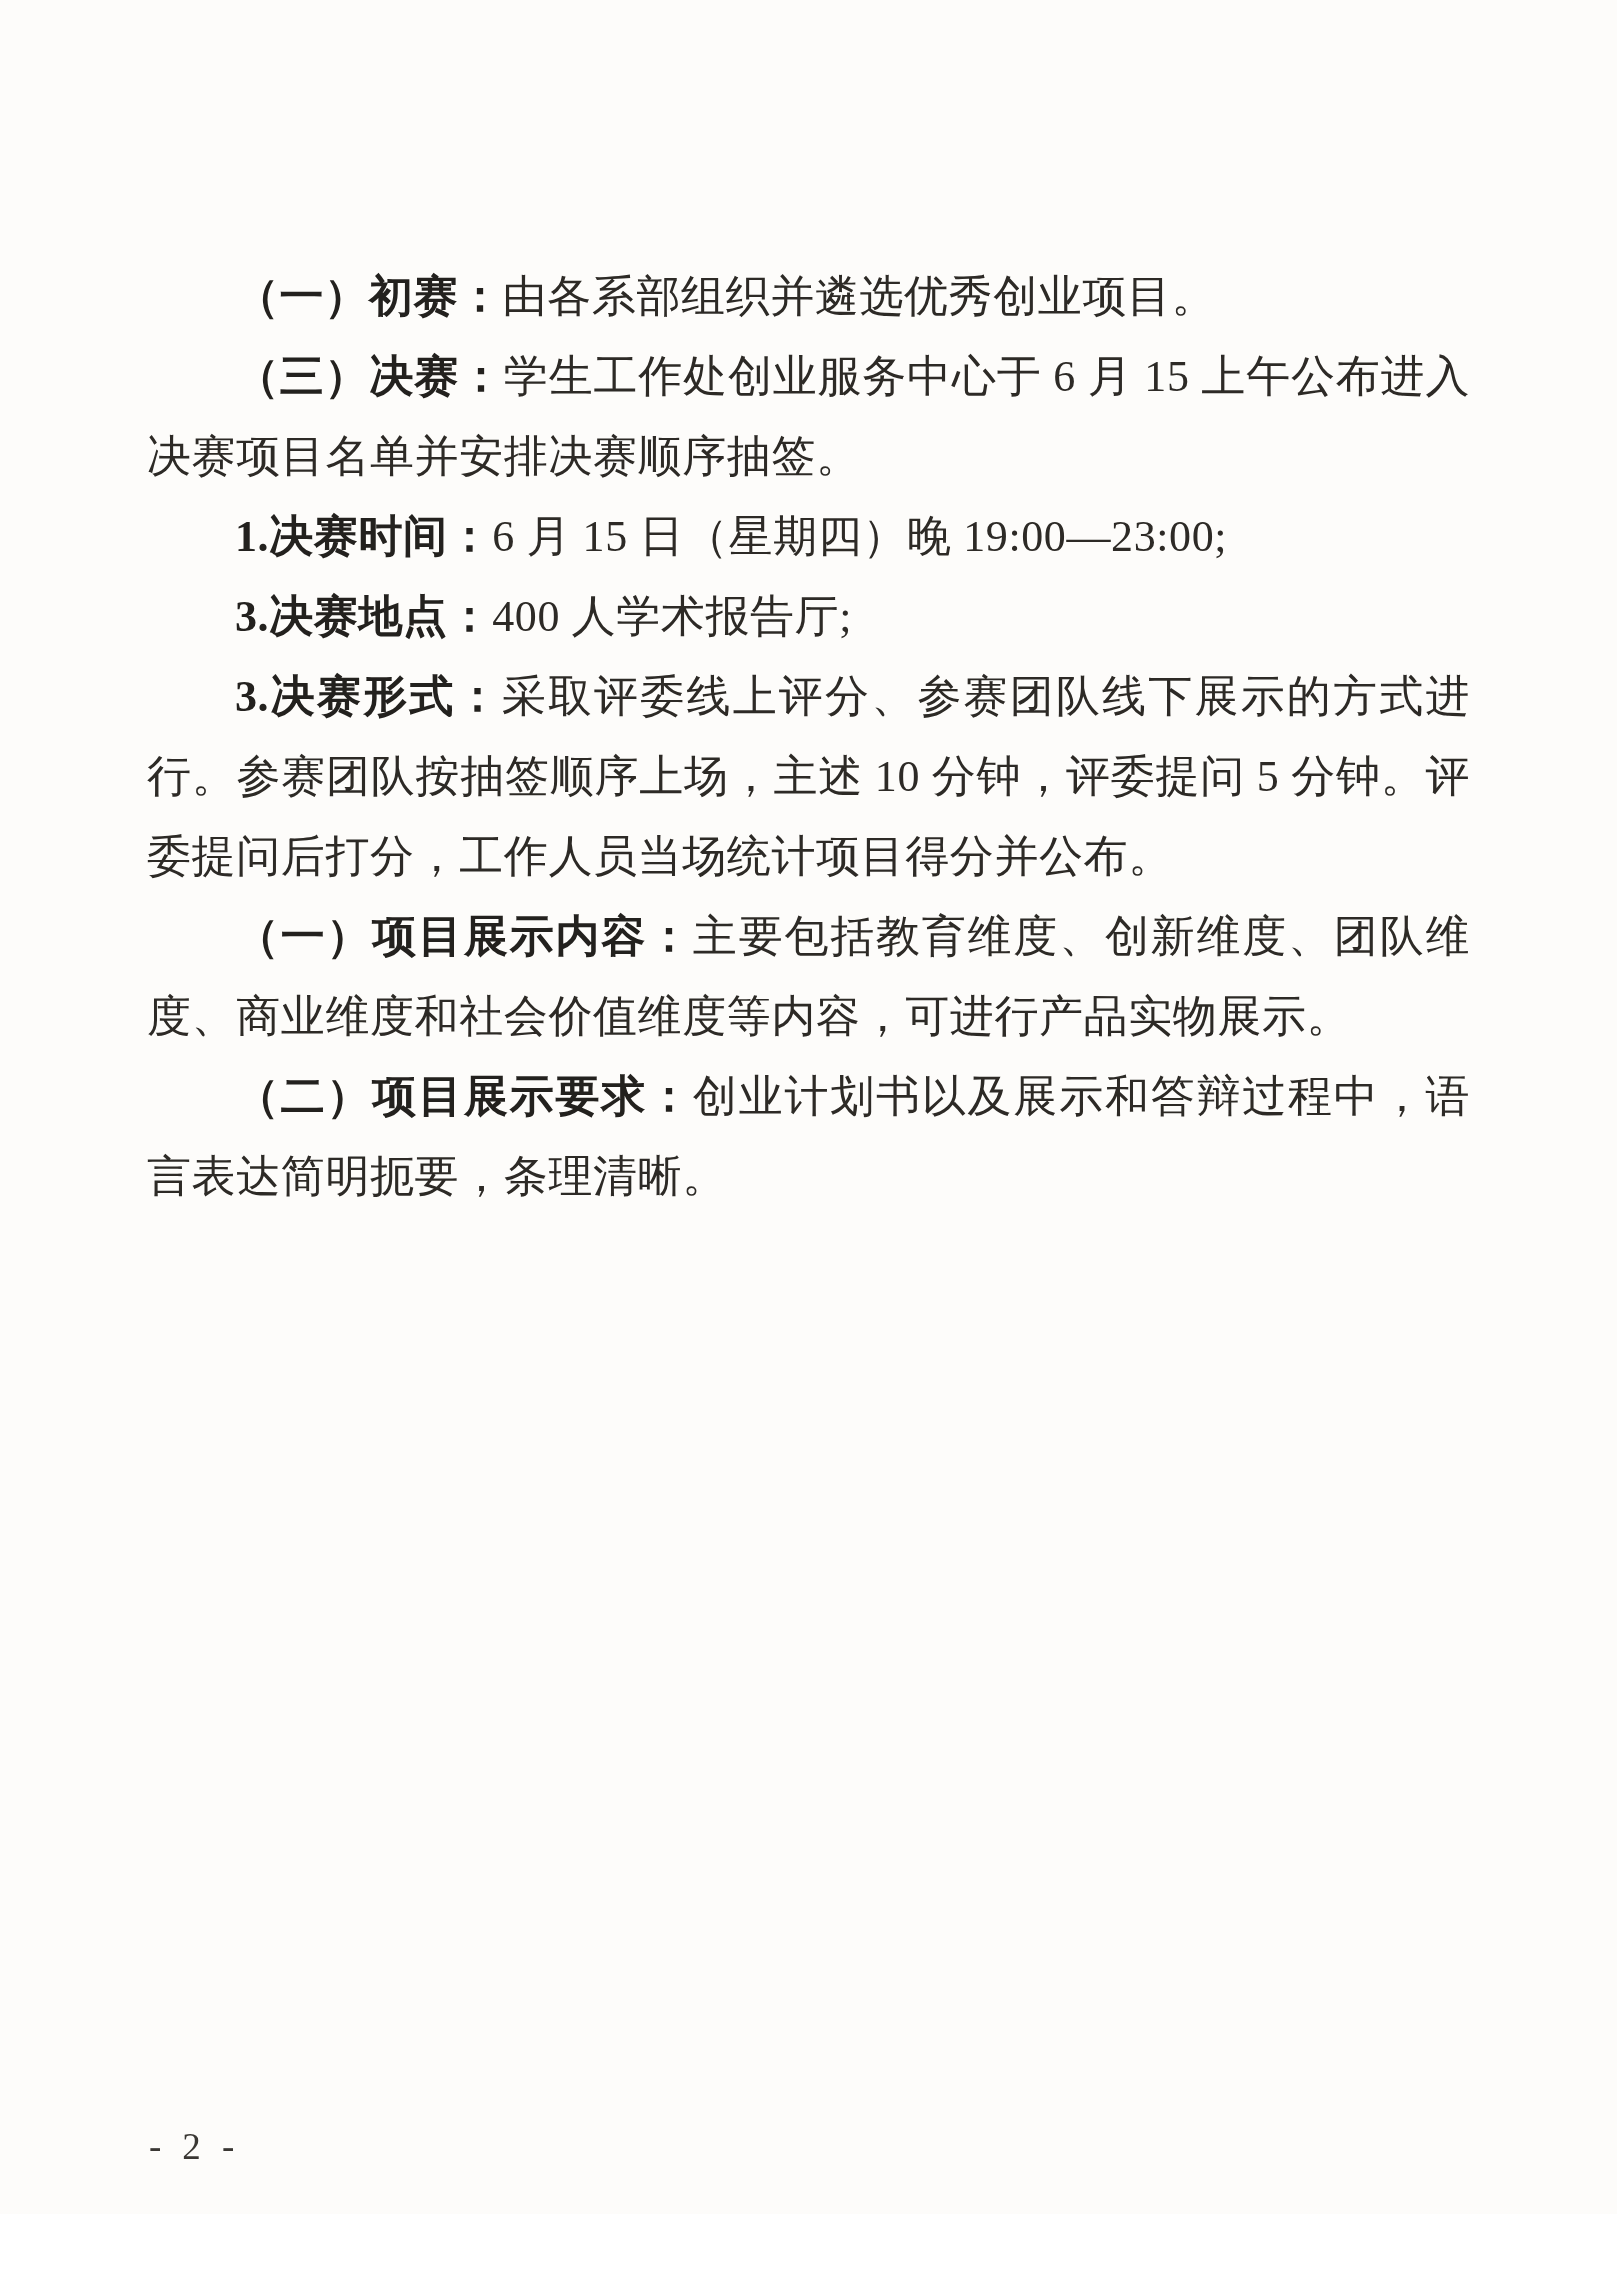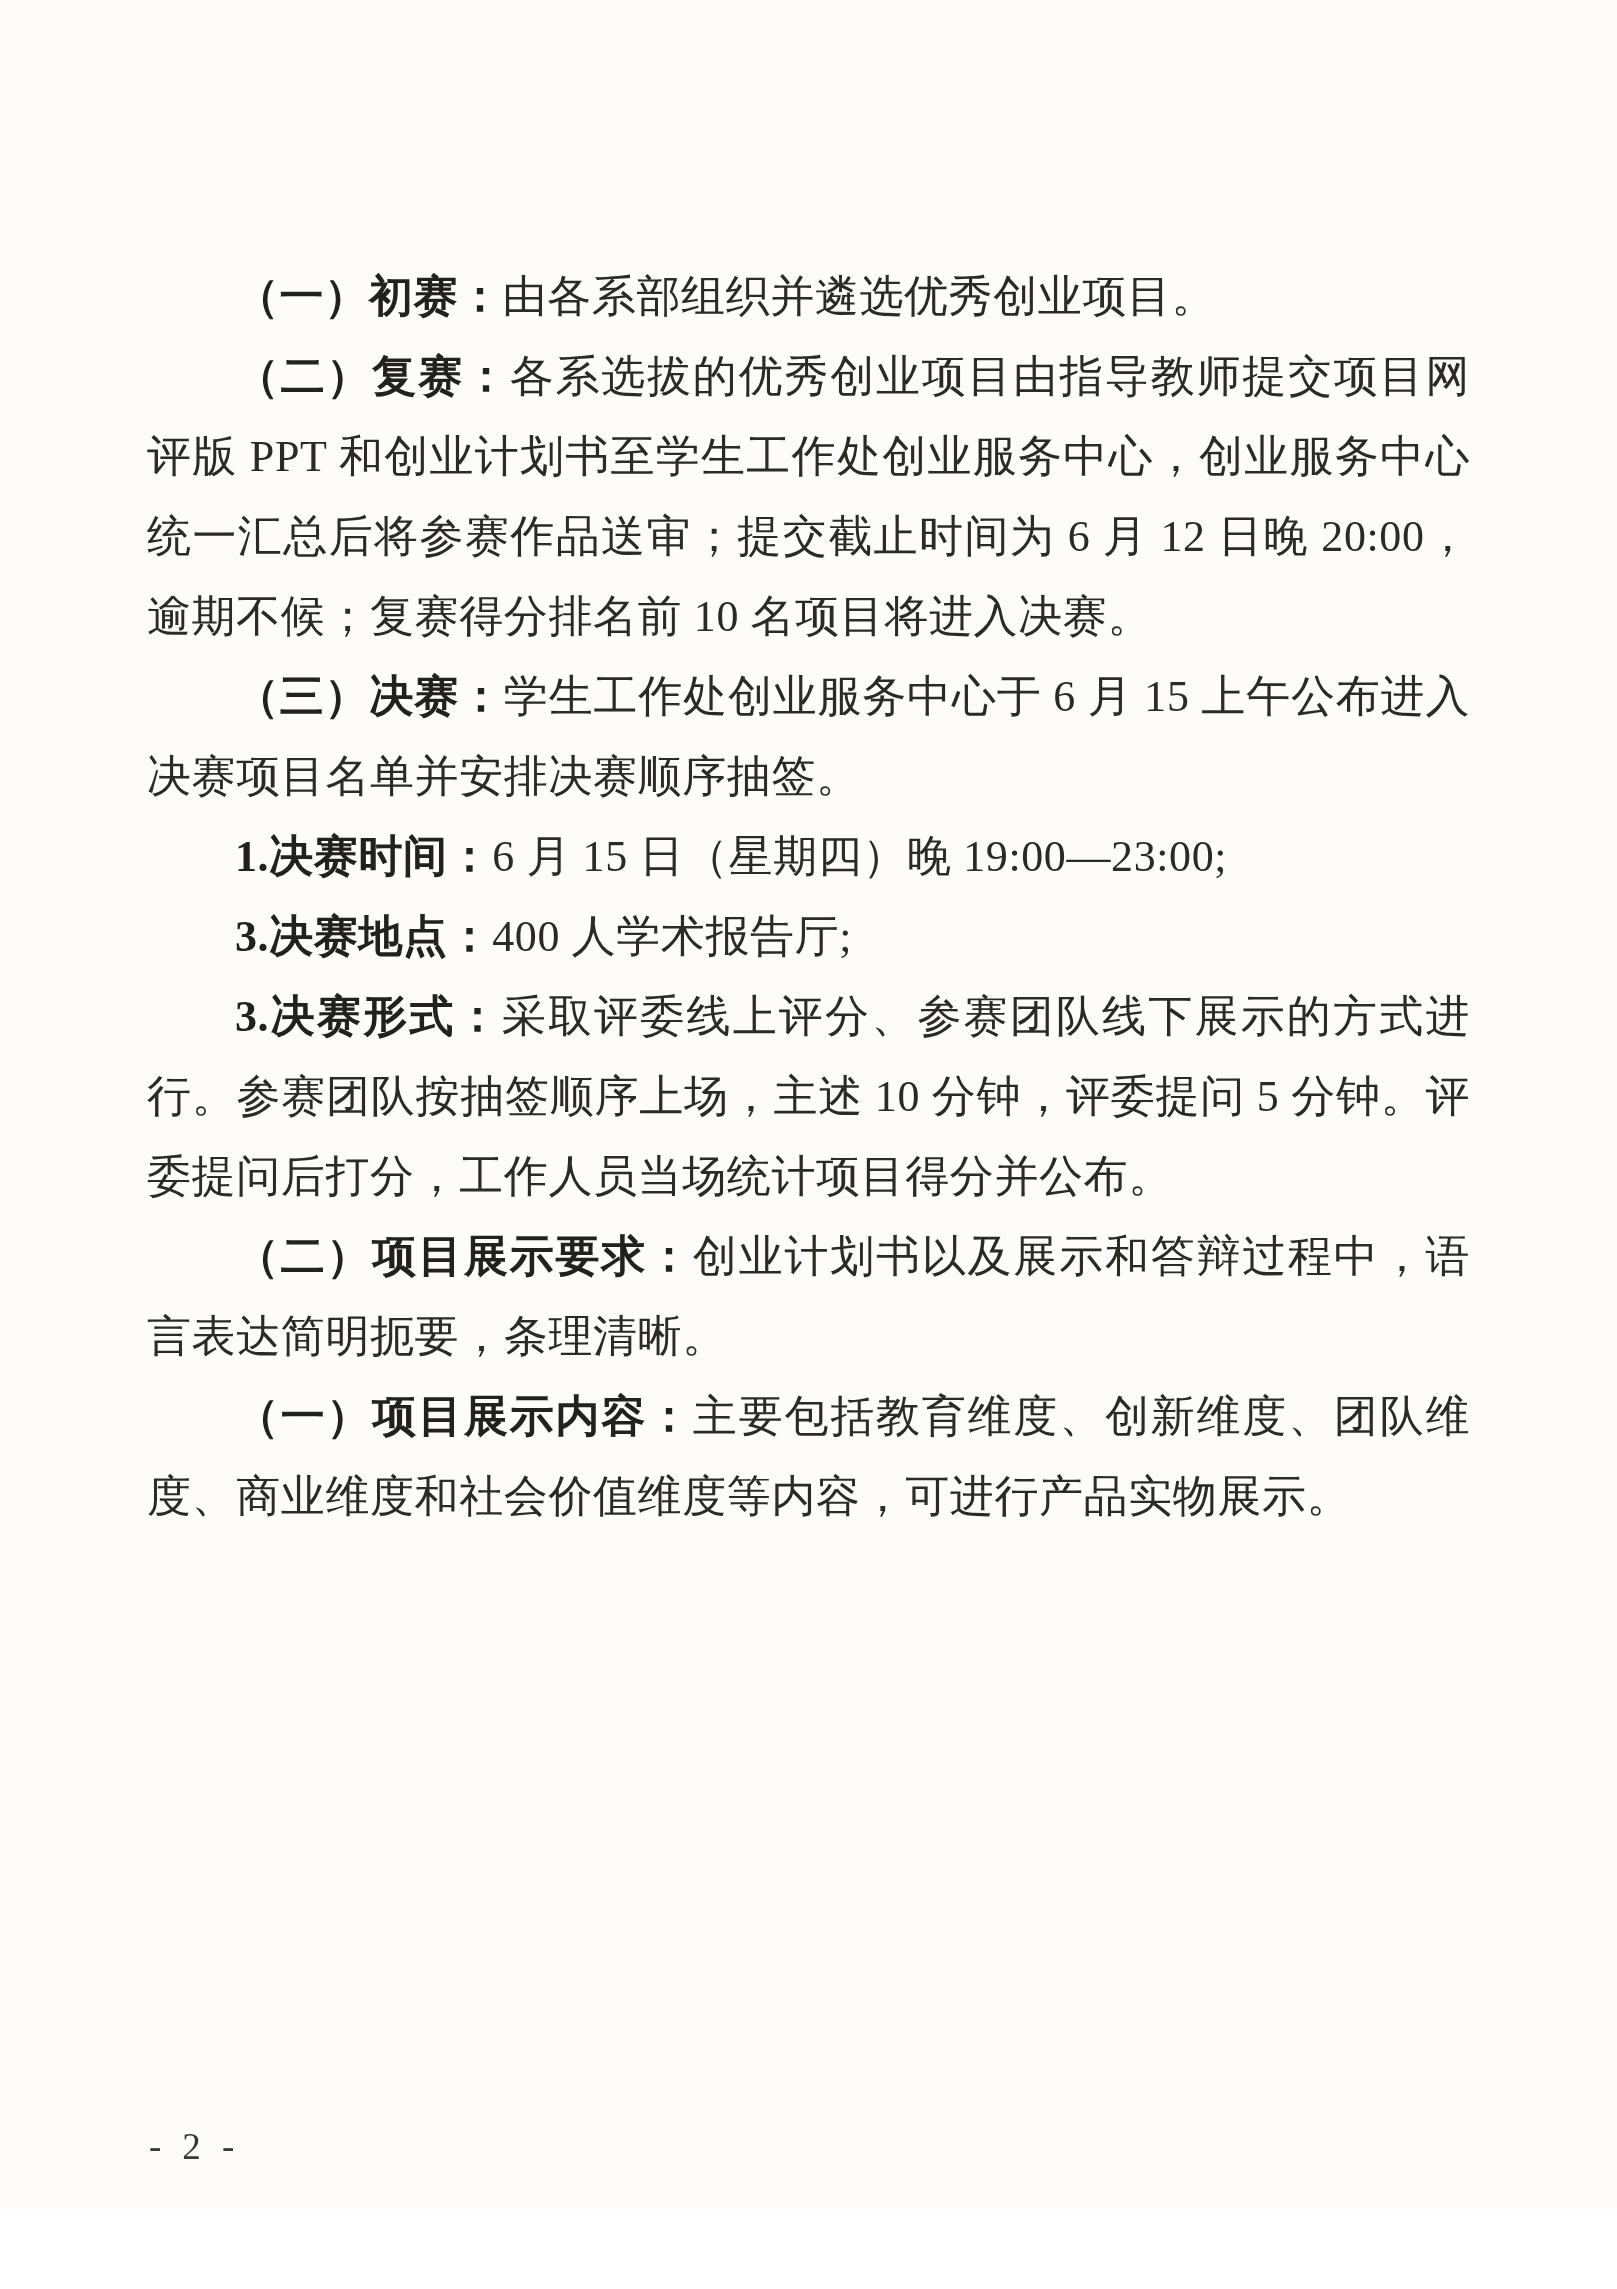--- a/index.html
+++ b/index.html
@@ -56,33 +56,32 @@
   }
 </style>
 </head>
 <body>
 
 <div class="page">
   <div class="content">
 
     <p class="para"><span class="lbl">（一）初赛：</span><span>由各系部组织并遴选优秀创业项目。</span></p>
 
-    <p class="para"><span class="lbl">（二）复赛：</span><span>各系选拔的优秀创业项目由指导教师提交项目网评版 PPT 和创业计划书至学生工作处创业服务中心，创业服务中心统一汇总后将参赛作品送审；提交截止时间为 6 月 12 日晚 20:00，逾期不候；复赛得分排名前 10 名项目将进入决赛。</span></p>
 
     <p class="para"><span class="lbl">（三）决赛：</span><span>学生工作处创业服务中心于 6 月 15 上午公布进入决赛项目名单并安排决赛顺序抽签。</span></p>
 
     <p class="para"><span class="lbl">1.决赛时间：</span><span>6 月 15 日（星期四）晚 19:00—23:00;</span></p>
 
     <p class="para"><span class="lbl">3.决赛地点：</span><span>400 人学术报告厅;</span></p>
 
     <p class="para"><span class="lbl">3.决赛形式：</span><span>采取评委线上评分、参赛团队线下展示的方式进行。参赛团队按抽签顺序上场，主述 10 分钟，评委提问 5 分钟。评委提问后打分，工作人员当场统计项目得分并公布。</span></p>
 
 
 
+    <p class="para"><span class="lbl">（一）项目展示内容：</span><span>主要包括教育维度、创新维度、团队维度、商业维度和社会价值维度等内容，可进行产品实物展示。</span></p>
+
     <p class="para"><span class="lbl">（二）项目展示要求：</span><span>创业计划书以及展示和答辩过程中，语言表达简明扼要，条理清晰。</span></p>
-
-    <p class="para"><span class="lbl">（一）项目展示内容：</span><span>主要包括教育维度、创新维度、团队维度、商业维度和社会价值维度等内容，可进行产品实物展示。</span></p>
 
   </div>
 
   <div class="page-number">- 2 -</div>
 </div>
 
 
 </body></html>

